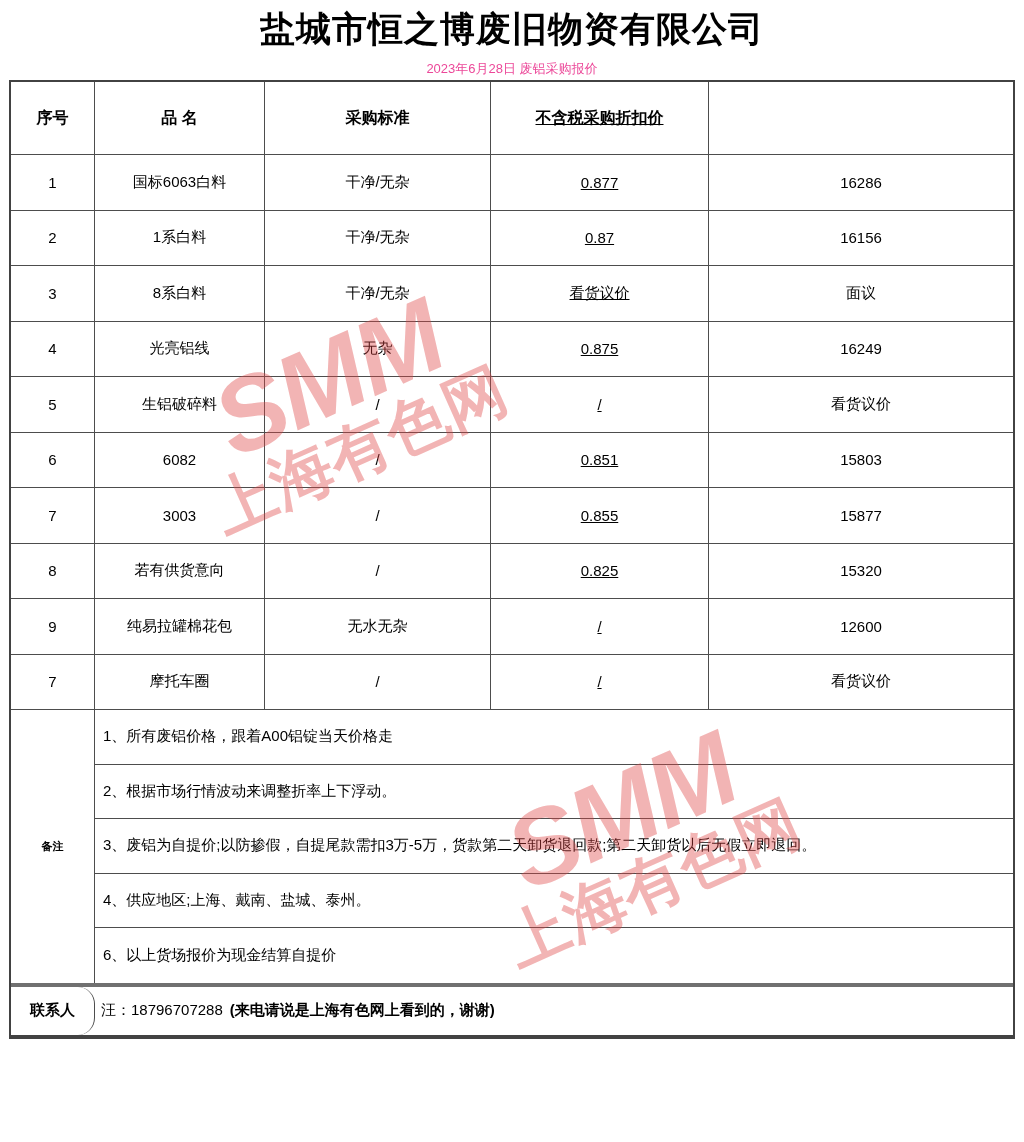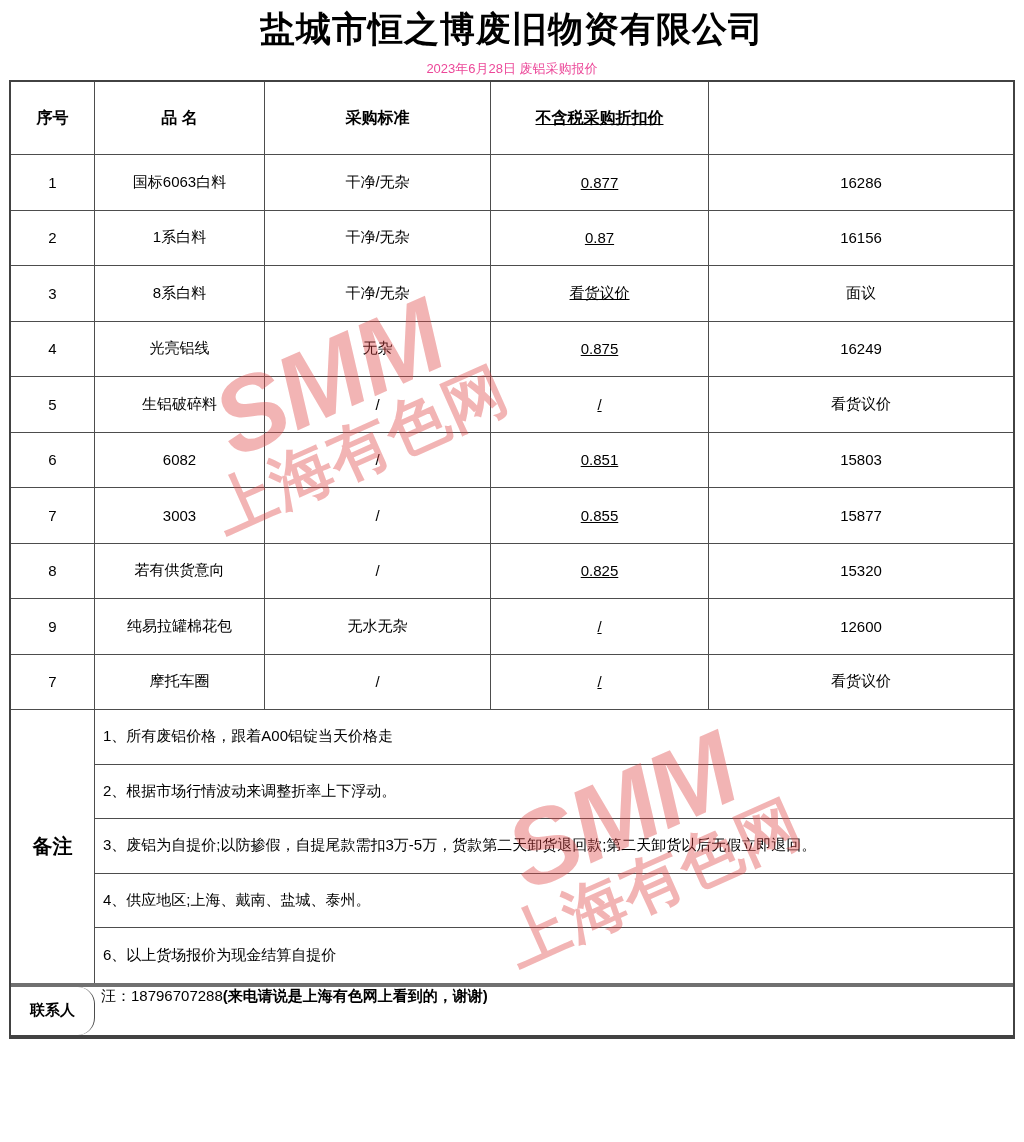--- a/index.html
+++ b/index.html
@@ -27,35 +27,35 @@
   .c2{width:170px;}
   .c3{width:226px;}
   .c4{width:218px;text-decoration:underline;}
   .c5{flex:1;border-right:none;}
   .thead .td{font-weight:700;font-size:16px;height:72px;}
   .tr.data .td{height:54.5px;}
   
   .remarks{display:flex;}
   .remarks-label{
     width:84px;box-sizing:border-box;border-right:1.5px solid #4d4d4d;
-    display:flex;align-items:center;justify-content:center;font-weight:700;font-size:20px;
+    display:flex;align-items:center;justify-content:center;font-weight:700;font-size:11px;
   }
   .remarks-items{flex:1;min-width:0;}
   .remark{
     height:54.5px;box-sizing:border-box;border-bottom:1.5px solid #4d4d4d;
     display:flex;align-items:center;padding:0 10px 0 8px;font-size:15px;white-space:nowrap;
   }
   .remark:last-child{border-bottom:none;}
   
   .contact{display:flex;border-top:4px solid #707070;}
   .contact-label{
     width:84px;box-sizing:border-box;border-right:1.5px solid #4d4d4d;height:48px;
     display:flex;align-items:center;justify-content:center;font-weight:700;font-size:15px;border-radius:17px;
   }
-  .contact-value{flex:1;display:flex;align-items:flex-start;padding-left:6px;font-size:15px;gap:0;white-space:nowrap;}
+  .contact-value{flex:1;display:flex;align-items:center;padding-left:6px;font-size:15px;gap:7px;white-space:nowrap;}
   .contact-value .b{font-weight:700;}
   
   .wm{
     position:absolute;text-align:center;line-height:0.95;z-index:5;pointer-events:none;
     transform:translate(-50%,-50%) rotate(-24deg);
     color:rgba(222,68,68,0.40);
   }
   .wm .l1{font-size:104px;font-weight:900;font-style:italic;letter-spacing:-2px;}
   .wm .l2{font-size:62px;font-weight:900;letter-spacing:1px;}
   .wm1{left:340px;top:405px;}

